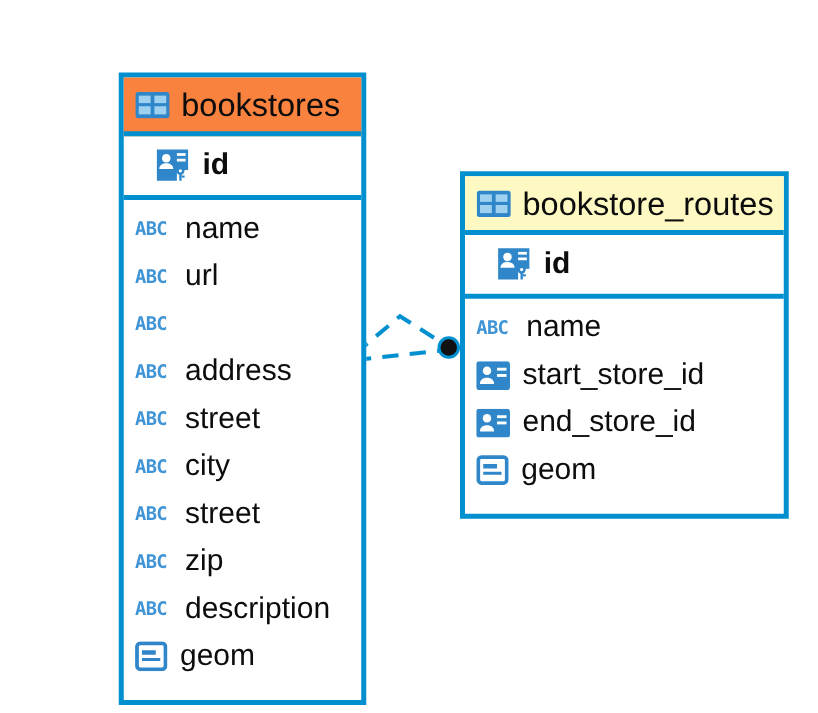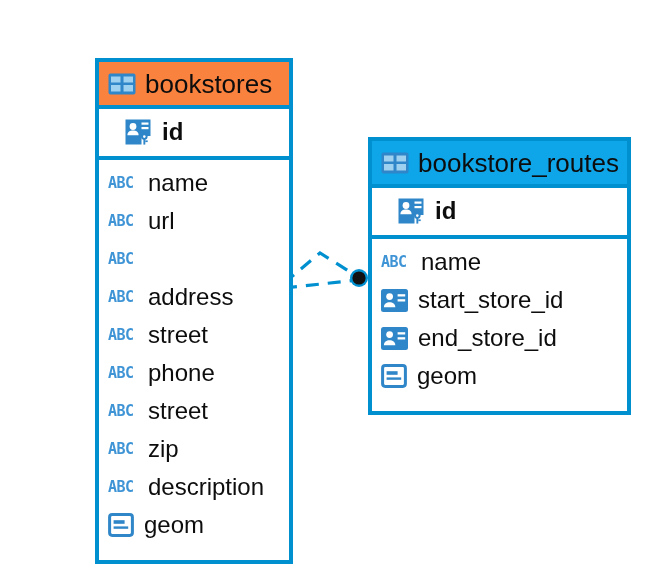--- a/index.html
+++ b/index.html
@@ -30,21 +30,21 @@
   .entity-header {
     display: flex;
     align-items: center;
     box-sizing: border-box;
     height: 47px;
     padding: 0 8px 0 9px;
     gap: 9px;
     border-bottom: 4px solid #0090d0;
   }
   .entity-header.accent-orange { background: #f9823f; }
-  .entity-header.accent-grey   { background: #0ea5e9; }
+  .entity-header.accent-grey   { background: #fef9c3; }
   .entity-title {
     font-size: 26px;
     color: #0d0d0d;
     line-height: 1;
     white-space: nowrap;
   }
 
   
   .key-section {
     border-bottom: 4px solid #0090d0;
@@ -173,21 +173,21 @@
         <span class="field-name">address</span>
       </div>
 
       <div class="field-row">
         <span class="abc-text">ABC</span>
         <span class="field-name">street</span>
       </div>
 
       <div class="field-row">
         <span class="abc-text">ABC</span>
-        <span class="field-name">phone</span>
+        <span class="field-name">city</span>
       </div>
 
       <div class="field-row">
         <span class="abc-text">ABC</span>
         <span class="field-name">street</span>
       </div>
 
       <div class="field-row">
         <span class="abc-text">ABC</span>
         <span class="field-name">zip</span>

